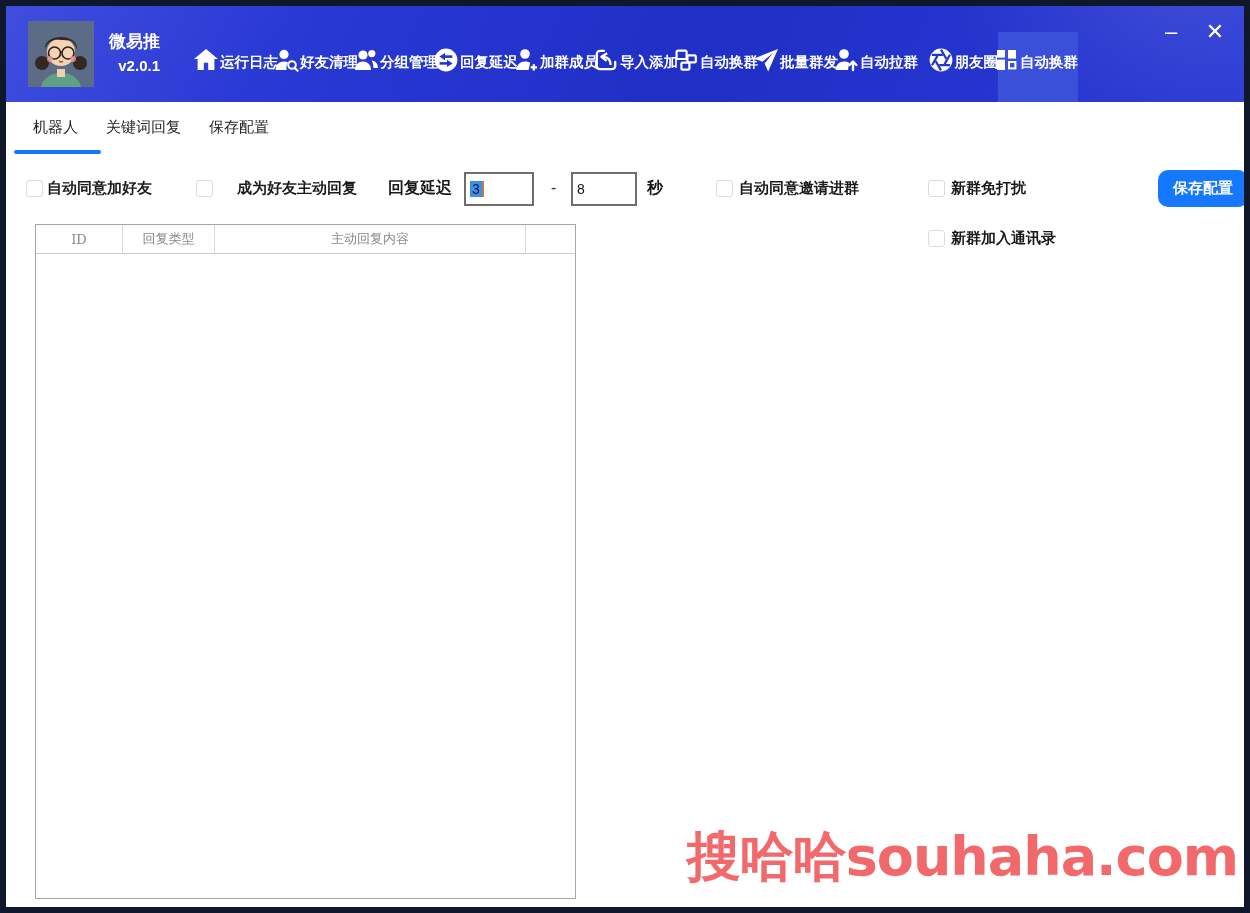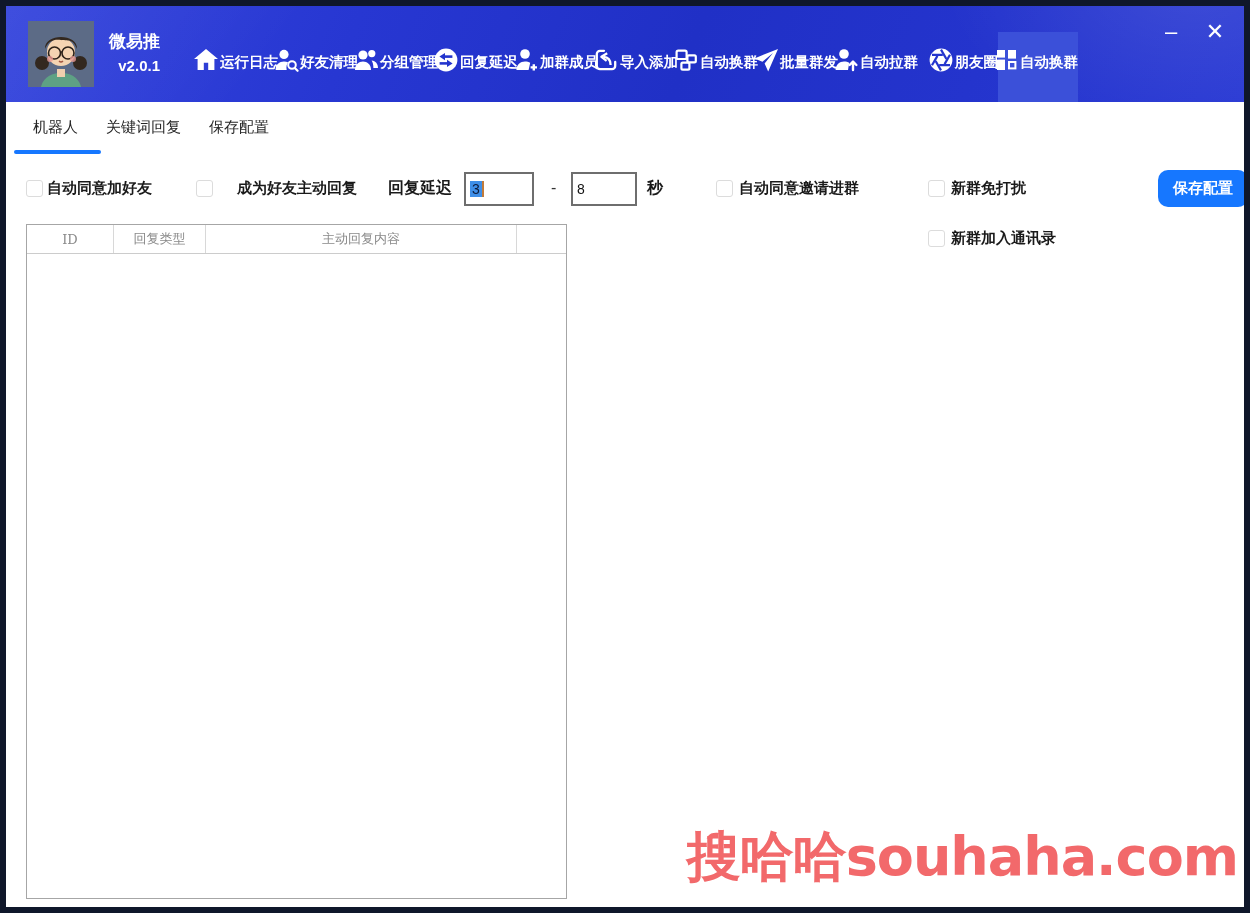--- a/index.html
+++ b/index.html
@@ -55,21 +55,21 @@
   }
   .sel-text { background:#3f8fe8; color:#0c1a3a; padding:0 2px; border-right:2px solid #c27b3a; }
   input.num-input { font-family:"Liberation Sans",sans-serif; }
   .dash { position:absolute; font-size:16px; color:#333; }
   .save-btn {
     position:absolute; left:1152px; top:4px; width:90px; height:37px; background:#1677ff;
     color:#fff; font-size:15px; font-weight:600; border:none; border-radius:10px; cursor:pointer;
   }
   
   .reply-table {
-    position:absolute; left:20px; top:218px; width:541px; height:675px;
+    position:absolute; left:29px; top:218px; width:541px; height:675px;
     border:1px solid #a6a6a6; background:#fff;
   }
   .thead { display:flex; height:29px; border-bottom:1px solid #ccc; }
   .th {
     font-size:13px; color:#8a8a8a; display:flex; align-items:center; justify-content:center;
     border-right:1px solid #d8d8d8; white-space:nowrap;
   }
   .th:last-child { border-right:none; }
   .th-id { width:87px; font-family:"DejaVu Serif",serif; }
   .th-type { width:92px; }

